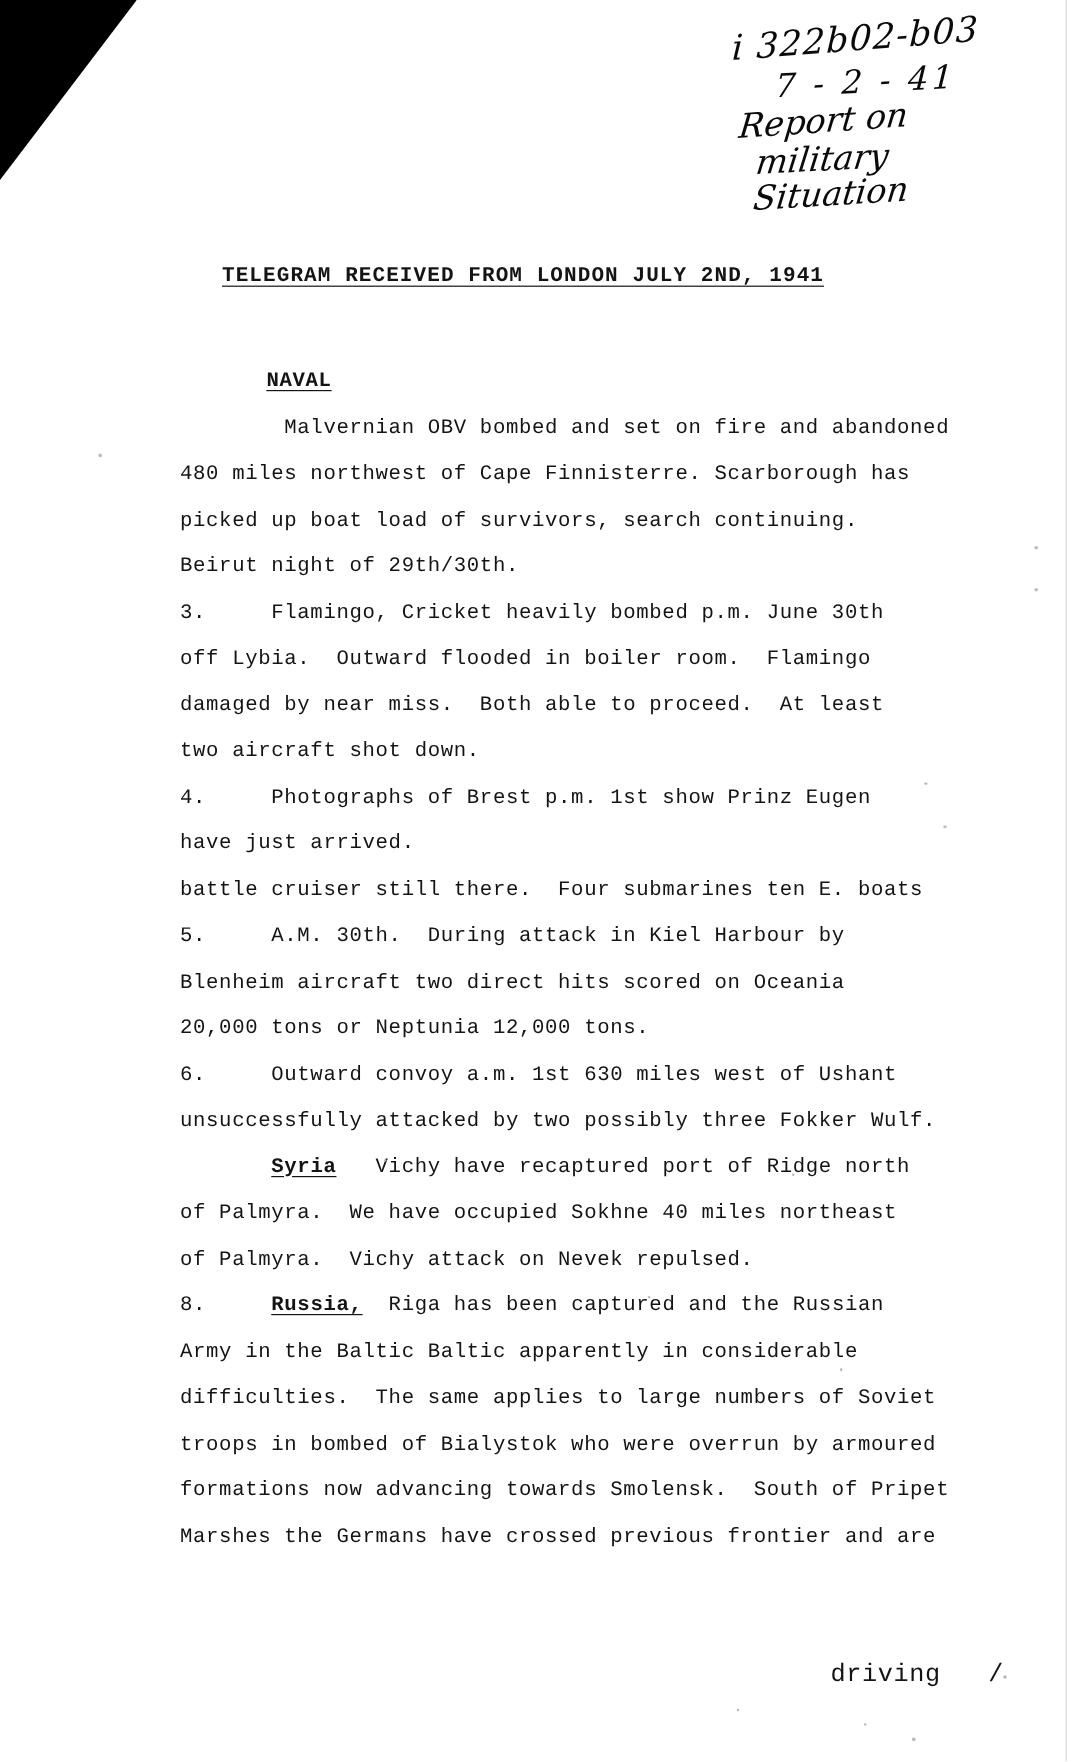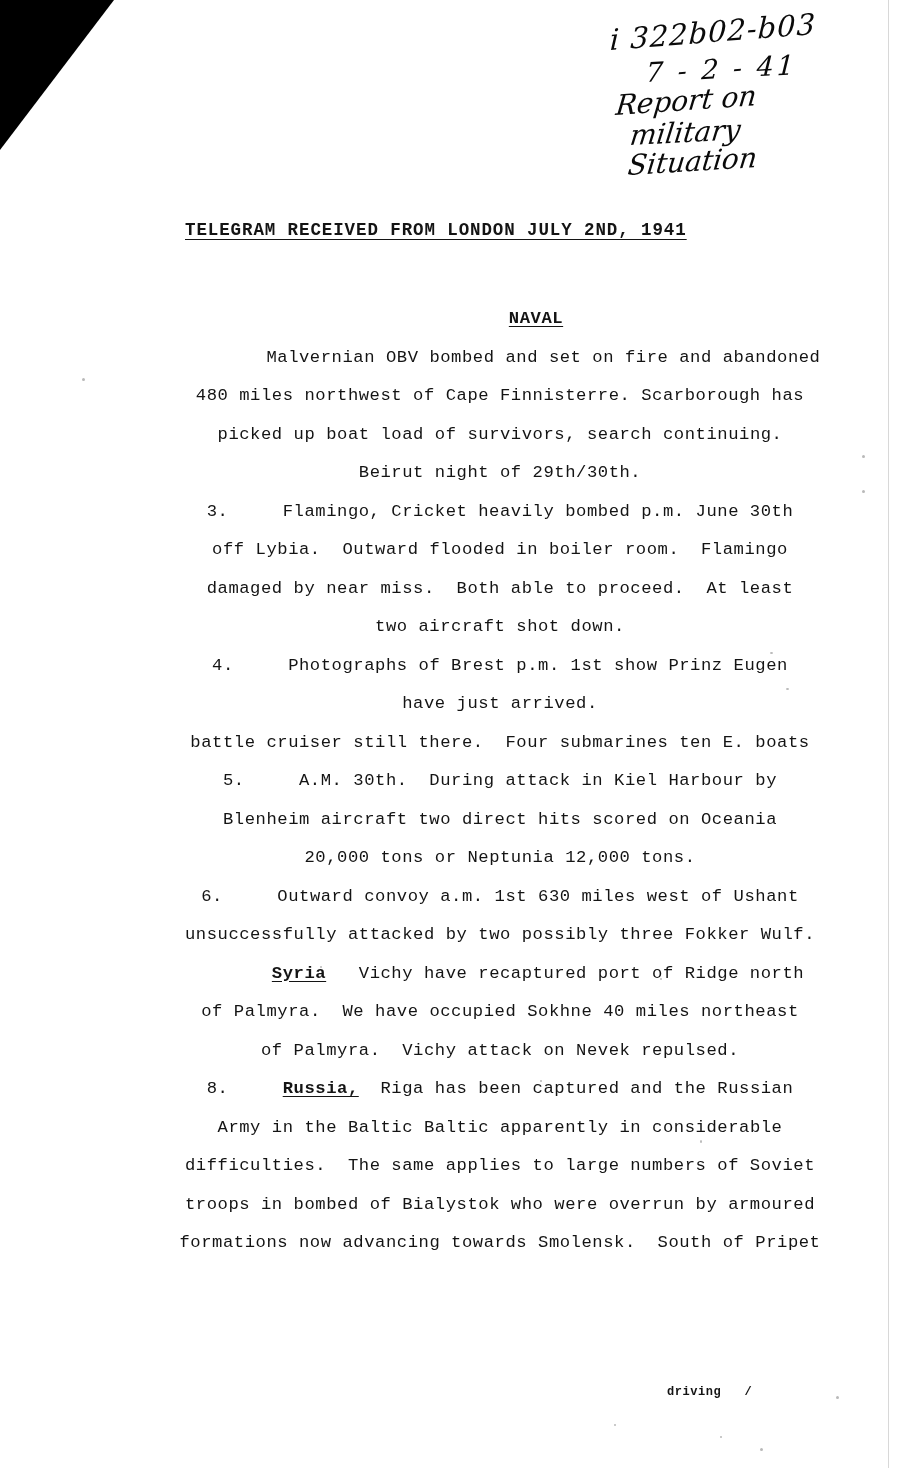--- a/index.html
+++ b/index.html
@@ -112,40 +112,39 @@
     top: 300px;
     width: 700px;
   }
   .line {
     display: block;
     white-space: pre;
     font-size: 17.2px;
     letter-spacing: 0.55px;
     height: 38.5px;
     line-height: 38.5px;
-    text-align: center;
   }
   .line.heading {
     font-weight: 700;
   }
   .ul {
     text-decoration: underline;
     text-underline-offset: 3px;
     font-weight: 700;
   }
 
   
   #closing-line {
     position: absolute;
-    left: 667px;
+    left: 692px;
     top: 1385px;
-    font-size: 12px;
+    font-size: 21px;
     letter-spacing: 0.55px;
     white-space: pre;
-    font-weight: 700;
+    font-weight: 400;
   }
 
   
   .speck {
     position: absolute;
     background: #b9b9b9;
     border-radius: 50%;
   }
 </style>
 </head>
@@ -192,20 +191,21 @@
 
     <span class="line">of Palmyra.  We have occupied Sokhne 40 miles northeast</span>
     <span class="line">of Palmyra.  Vichy attack on Nevek repulsed.</span>
 
     <span class="line"><span>8.     </span><span class="ul">Russia,</span><span>  Riga has been captured and the Russian</span></span>
 
     <span class="line">Army in the Baltic Baltic apparently in considerable</span>
     <span class="line">difficulties.  The same applies to large numbers of Soviet</span>
     <span class="line">troops in bombed of Bialystok who were overrun by armoured</span>
     <span class="line">formations now advancing towards Smolensk.  South of Pripet</span>
+    <span class="line">Marshes the Germans have crossed previous frontier and are</span>
   </div>
 
   <div id="closing-line">driving   /</div>
 
   <div class="speck" style="left:82px; top:378px; width:3px; height:3px;"></div>
   <div class="speck" style="left:862px; top:455px; width:3px; height:3px;"></div>
   <div class="speck" style="left:862px; top:490px; width:3px; height:3px;"></div>
   <div class="speck" style="left:786px; top:688px; width:3px; height:2px;"></div>
   <div class="speck" style="left:770px; top:652px; width:3px; height:2px;"></div>
   <div class="speck" style="left:700px; top:1140px; width:2px; height:3px;"></div>

